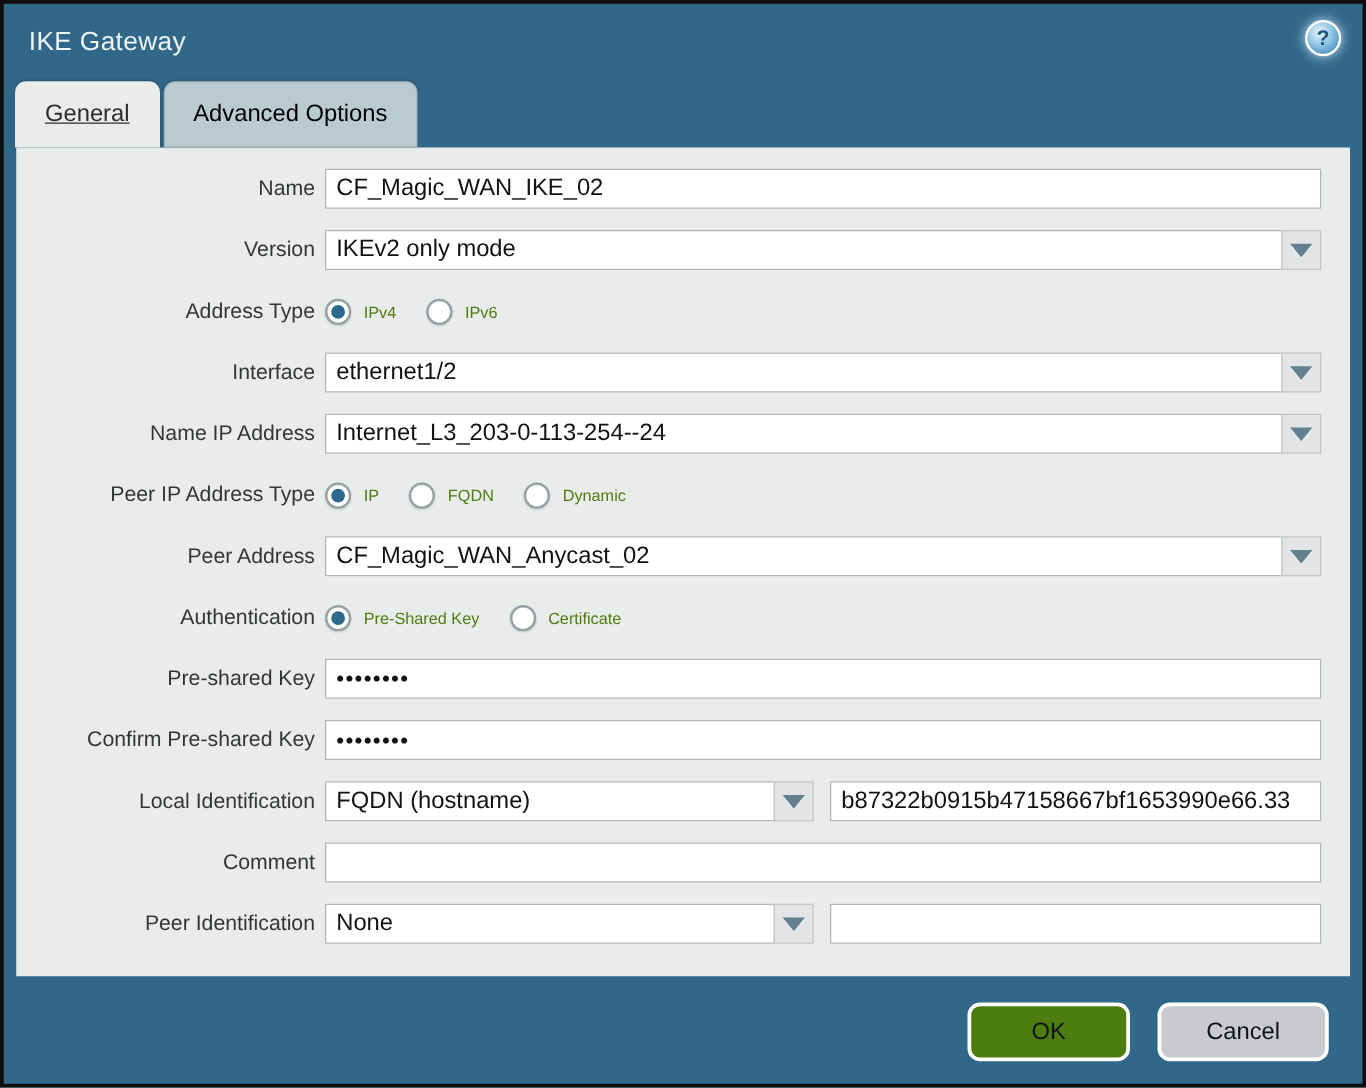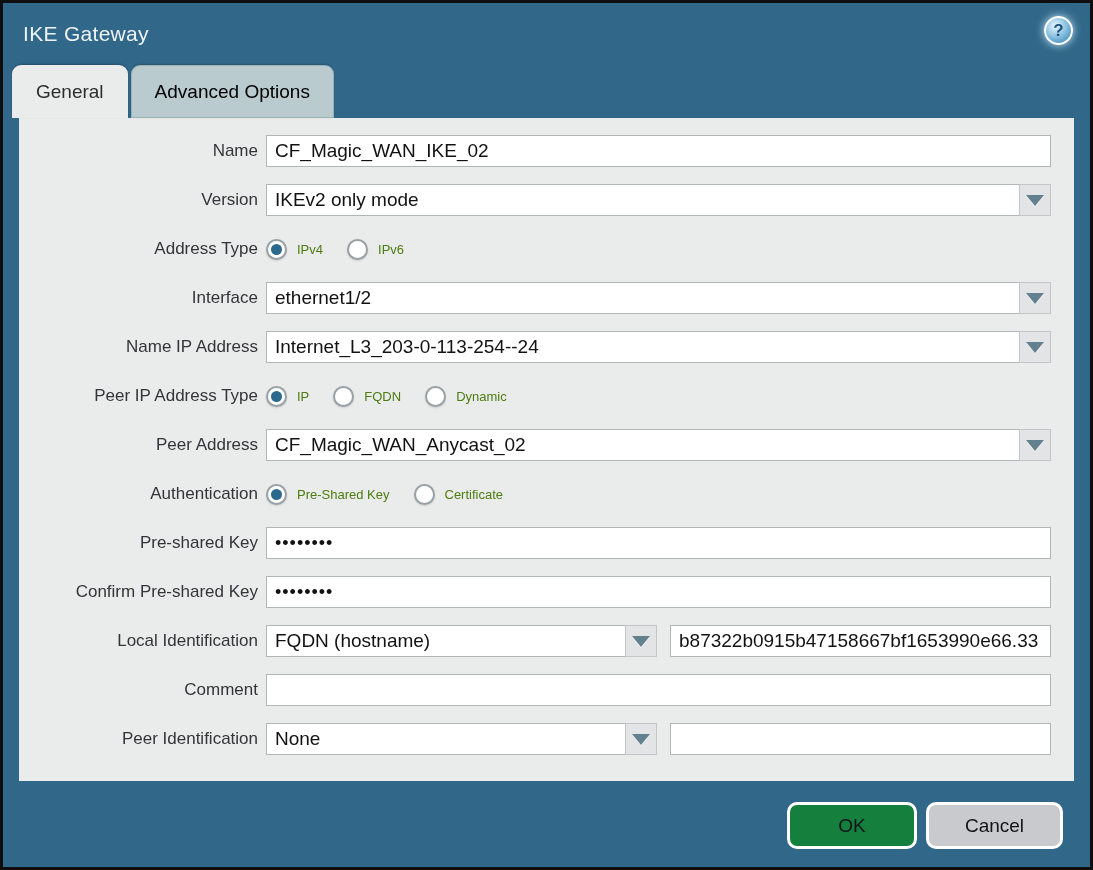--- a/index.html
+++ b/index.html
@@ -54,29 +54,30 @@
     padding: 0 24px;
     font-size: 19px;
     border-radius: 9px 9px 0 0;
     margin-right: 3px;
     cursor: pointer;
   }
   .tab.active {
     background: #eaebeb;
     color: #2d2d2d;
     box-shadow: 0 -1px 2px rgba(0,0,0,0.25);
+    text-decoration: underline;
   }
   .tab.inactive {
     background: #b9cbcf;
     color: #000000;
     box-shadow: inset 0 0 0 1px rgba(70,95,105,0.25), 0 -1px 2px rgba(0,0,0,0.2);
   }
   
   .content {
-    margin: 0 16px;
+    margin: 0 10px;
     height: 663px;
     background: #eaebeb;
     padding: 17px 23px 0 0;
   }
   .row {
     display: flex;
     align-items: center;
     height: 32px;
     margin-bottom: 17px;
   }
@@ -153,21 +154,21 @@
   .btn {
     height: 47px;
     border: 3px solid #ffffff;
     border-radius: 10px;
     font-family: "Liberation Sans", "DejaVu Sans", sans-serif;
     font-size: 19px;
     color: #101418;
     cursor: pointer;
     display: flex; align-items: center; justify-content: center;
   }
-  .btn-ok { background: #15803d; min-width: 130px; margin-right: 9px; }
+  .btn-ok { background: #4d7c0f; min-width: 130px; margin-right: 22px; }
   .btn-cancel { background: #c9cacd; min-width: 137px; }
 </style>
 </head>
 <body>
 
 <div class="dialog">
 
   <div class="titlebar">
     <div class="title-text">IKE Gateway</div>
     <div class="help-icon">

